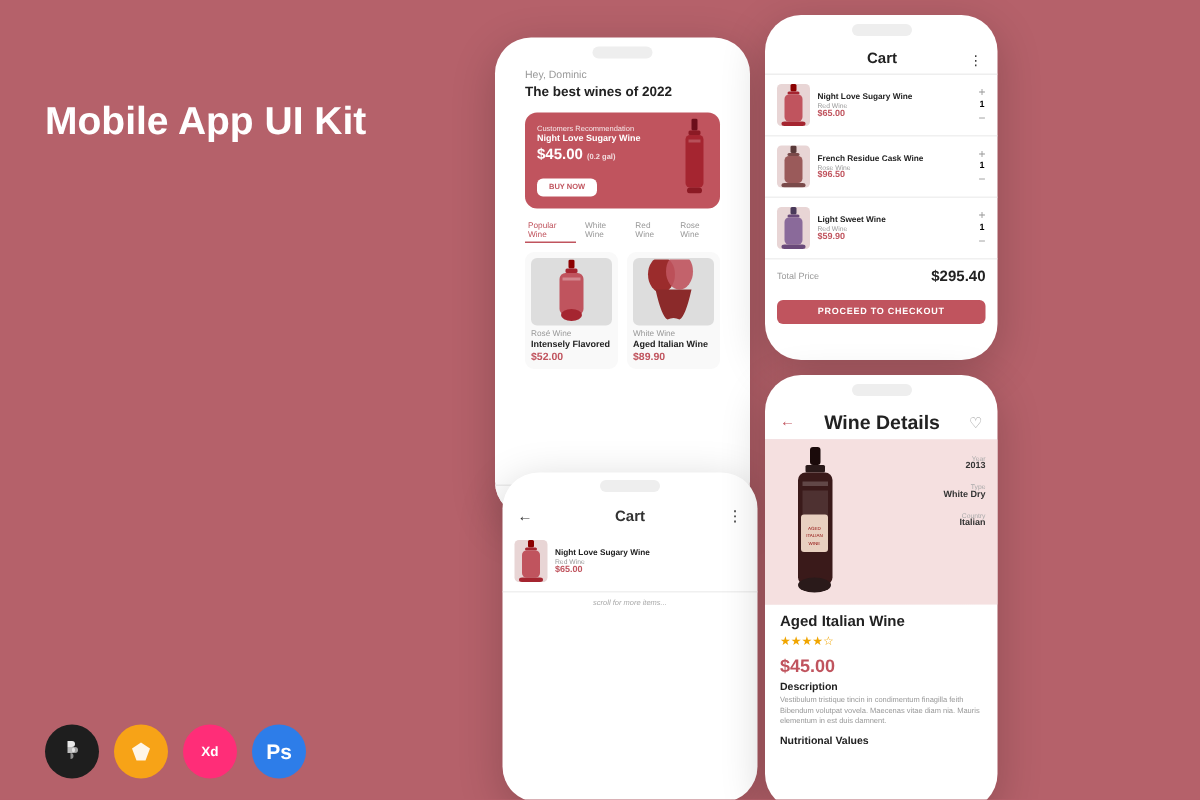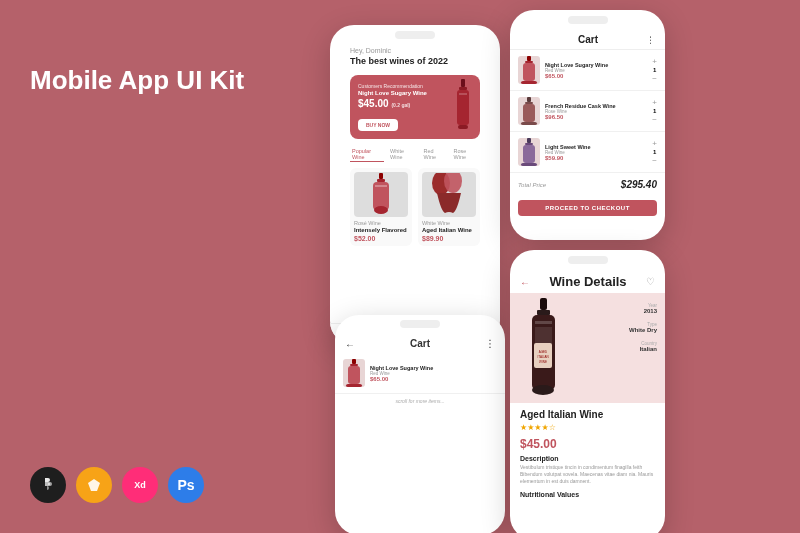--- a/index.html
+++ b/index.html
@@ -27,21 +27,21 @@
       color: white;
       font-size: 26px;
       font-weight: 700;
       line-height: 1.3;
       margin-bottom: 30px;
     }
     .tool-icons {
       display: flex;
       gap: 10px;
       position: absolute;
-      bottom: 30px;
+      bottom: 14px;
       left: 30px;
     }
     .tool-icon {
       width: 36px;
       height: 36px;
       border-radius: 50%;
       display: flex;
       align-items: center;
       justify-content: center;
       font-size: 12px;
@@ -262,21 +262,20 @@
       align-items: center;
       gap: 1px;
     }
     .qty-btn { font-size: 8px; color: #999; cursor: pointer; }
     .qty-num { font-size: 6px; font-weight: 600; }
     .cart-total {
       padding: 6px 8px;
       display: flex;
       justify-content: space-between;
       align-items: center;
-      font-style: italic;
     }
     .cart-total-label { font-size: 6px; color: #999; }
     .cart-total-price { font-size: 10px; font-weight: 700; color: #222; }
     .checkout-btn {
       margin: 0 8px;
       background: #c0545e;
       color: white;
       border: none;
       border-radius: 4px;
       padding: 5px;

